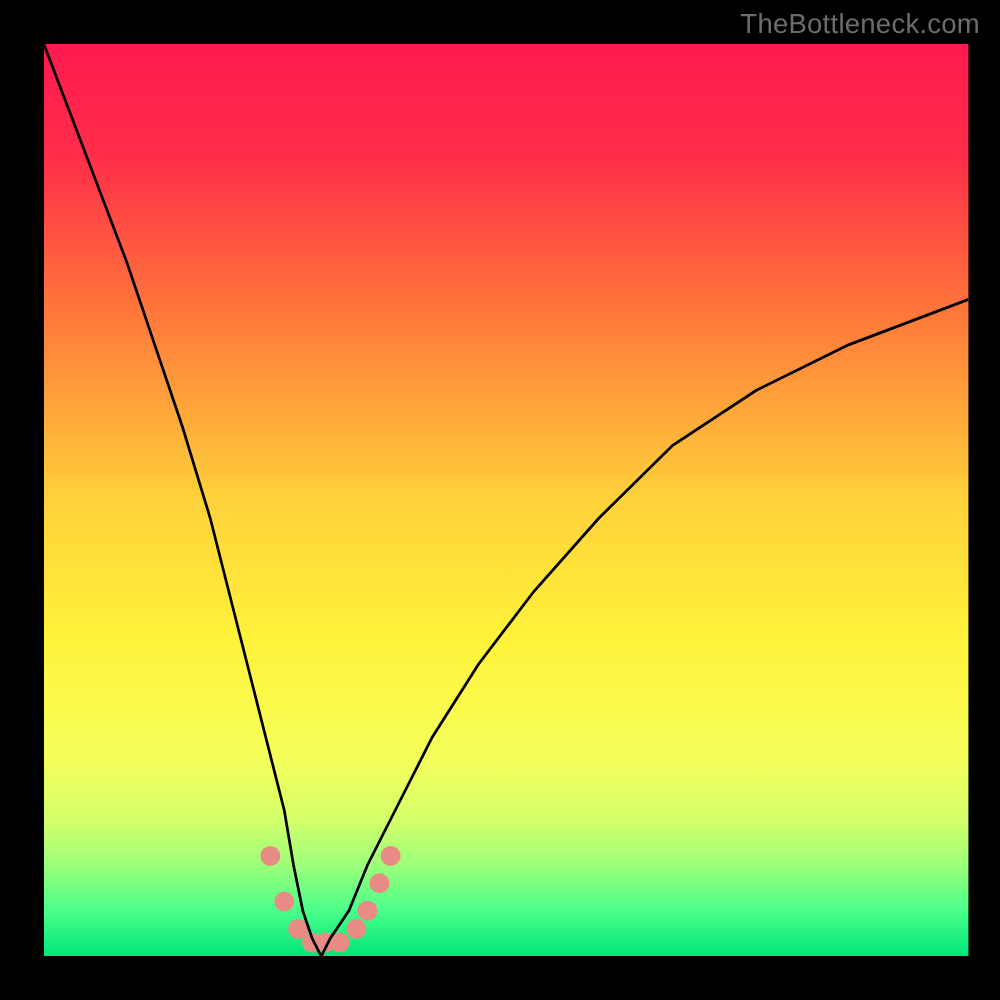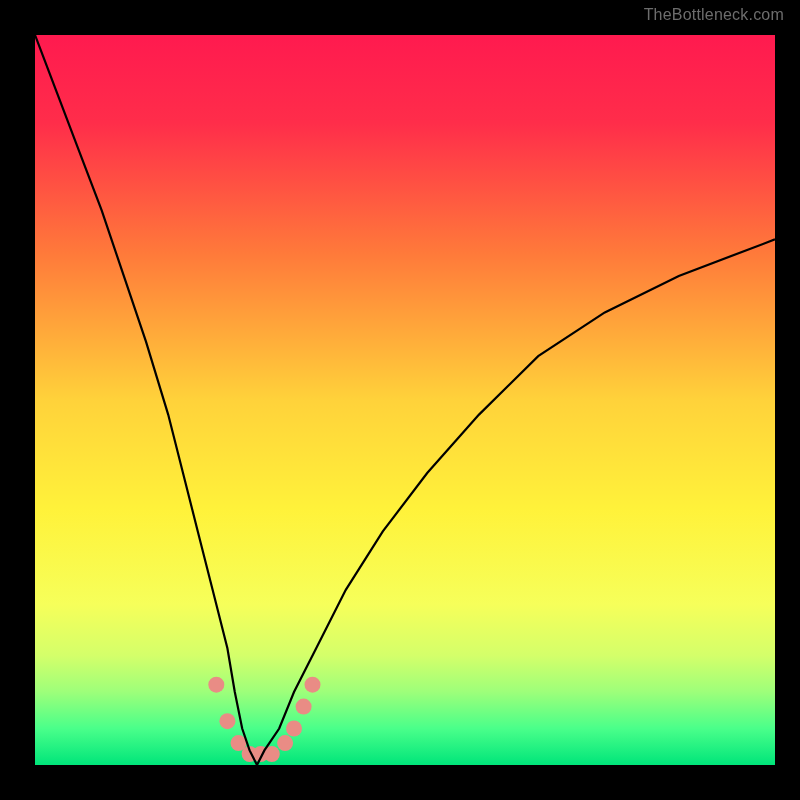--- a/index.html
+++ b/index.html
@@ -39,21 +39,21 @@
     left: 0;
     top: 0;
     width: 100%;
     height: 100%;
   }
   .watermark {
     position: absolute;
     top: 6px;
     right: 16px;
     color: #6d6d6d;
-    font-size: 16px;
+    font-size: 22px;
     font-weight: 500;
     letter-spacing: 0.2px;
   }
 </style>
 </head>
 <body>
 
 <div class="frame">
 
   <div class="plot-area">

